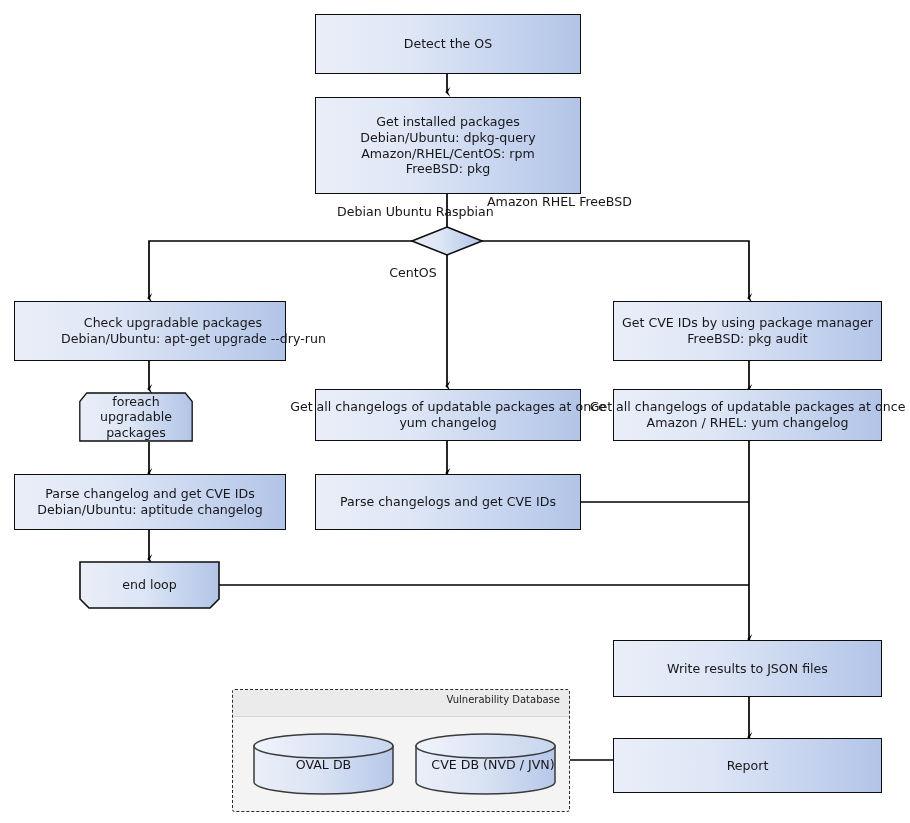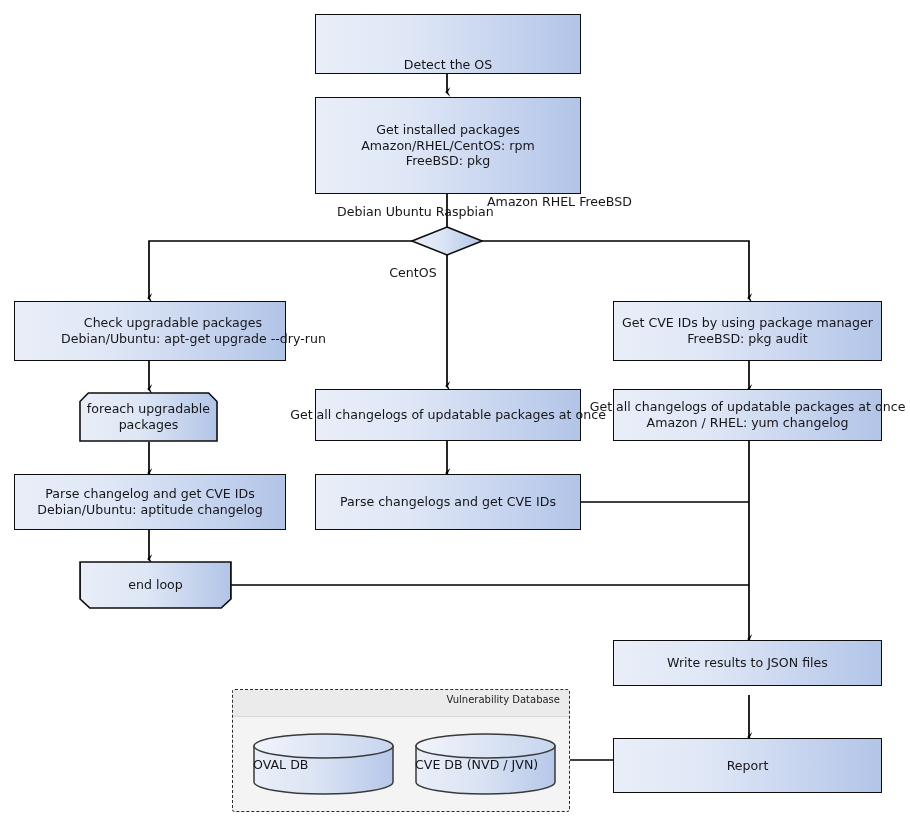--- a/index.html
+++ b/index.html
@@ -87,20 +87,21 @@
     position: absolute;
     right: 9px;
     top: 4px;
     font-size: 10px;
     color: #1b1b1b;
     white-space: nowrap;
   }
   .db-label {
     position: absolute;
     width: 100%;
+    text-align: center;
     font-size: 12.6px;
     color: #17171a;
     white-space: nowrap;
   }
 
   
   .edges {
     position: absolute;
     left: 0; top: 0;
     width: 910px;
@@ -154,27 +155,28 @@
       <line x1="749" y1="361" x2="749" y2="389" marker-end="url(#arrow)"></line>
 
       <line x1="749" y1="441" x2="749" y2="639" marker-end="url(#arrow)"></line>
 
       <line x1="749" y1="695" x2="749" y2="737" marker-end="url(#arrow)"></line>
 
       <line x1="570" y1="760" x2="615" y2="760"></line>
     </g>
   </svg>
 
-  <div class="node" style="left:315px; top:14px; width:266px; height:60px;align-items:flex-end;">
+  <div class="node" style="left:315px; top:14px; width:266px; height:60px;">
     <span class="txt">Detect the OS</span>
   </div>
 
   <div class="node" style="left:315px; top:97px; width:266px; height:97px;">
     <span class="txt">
       <span class="line">Get installed packages</span>
+      <span class="line">Debian/Ubuntu: dpkg-query</span>
       <span class="line">Amazon/RHEL/CentOS: rpm</span>
       <span class="line">FreeBSD: pkg</span>
     </span>
   </div>
 
   <div class="diamond" style="left:411px; top:226px; width:72px; height:30px;">
     <svg width="72" height="30" viewBox="0 0 72 30">
       <defs>
         <linearGradient id="gradDiamond" x1="0" y1="0" x2="1" y2="0">
           <stop offset="0%" stop-color="#e9eef8"></stop>
@@ -207,21 +209,21 @@
     </span>
   </div>
 
   <div class="node" style="left:613px; top:301px; width:269px; height:60px;">
     <span class="txt">
       <span class="line">Get CVE IDs by using package manager</span>
       <span class="line">FreeBSD: pkg audit</span>
     </span>
   </div>
 
-  <div style="position:absolute; left:79px; top:392px; width:139px; height:50px;">
+  <div style="position:absolute; left:79px; top:392px; width:114px; height:50px;">
     <svg class="loop-svg" viewBox="0 0 141 50" preserveAspectRatio="none">
       <defs>
         <linearGradient id="gradLoopA" x1="0" y1="0" x2="1" y2="0">
           <stop offset="0%" stop-color="#e9eef8"></stop>
           <stop offset="45%" stop-color="#dde6f5"></stop>
           <stop offset="100%" stop-color="#b2c4e7"></stop>
         </linearGradient>
       </defs>
       <path d="M9.5,1 L131.5,1 L140,9.5 L140,49 L1,49 L1,9.5 Z" fill="url(#gradLoopA)" stroke="#0d0d0d" stroke-width="1.6"></path>
     </svg>
@@ -229,20 +231,21 @@
       <span>
         <span class="line">foreach</span>
         <span class="line">upgradable  packages</span>
       </span>
     </div>
   </div>
 
   <div class="node overflow" style="left:315px; top:389px; width:266px; height:52px;">
     <span class="txt">
       <span class="line">Get all changelogs of updatable packages at once</span>
+      <span class="line">yum changelog</span>
     </span>
   </div>
 
   <div class="node overflow" style="left:613px; top:389px; width:269px; height:52px;">
     <span class="txt">
       <span class="line">Get all changelogs of updatable packages at once</span>
       <span class="line">Amazon / RHEL: yum changelog</span>
     </span>
   </div>
 
@@ -250,37 +253,37 @@
     <span class="txt">
       <span class="line">Parse changelog and get  CVE IDs</span>
       <span class="line">Debian/Ubuntu: aptitude changelog</span>
     </span>
   </div>
 
   <div class="node" style="left:315px; top:474px; width:266px; height:56px;justify-content:center;">
     <span class="txt">Parse changelogs and get CVE IDs</span>
   </div>
 
-  <div style="position:absolute; left:79px; top:561px; width:141px; height:48px;padding-left:12px;">
+  <div style="position:absolute; left:79px; top:561px; width:141px; height:48px;">
     <svg class="loop-svg" viewBox="0 0 141 48" preserveAspectRatio="none">
       <defs>
         <linearGradient id="gradLoopB" x1="0" y1="0" x2="1" y2="0">
           <stop offset="0%" stop-color="#e9eef8"></stop>
           <stop offset="45%" stop-color="#dde6f5"></stop>
           <stop offset="100%" stop-color="#b2c4e7"></stop>
         </linearGradient>
       </defs>
       <path d="M1,1 L140,1 L140,38 L131,47 L10,47 L1,38 Z" fill="url(#gradLoopB)" stroke="#0d0d0d" stroke-width="1.6"></path>
     </svg>
     <div class="loop-label">
       <span class="line">end loop</span>
     </div>
   </div>
 
-  <div class="node" style="left:613px; top:640px; width:269px; height:46px;">
+  <div class="node" style="left:613px; top:640px; width:269px; height:57px;">
     <span class="txt">Write results to JSON files</span>
   </div>
 
   <div class="node" style="left:613px; top:738px; width:269px; height:55px;">
     <span class="txt">Report</span>
   </div>
 
   <div class="group-box" style="left:232px; top:689px; width:338px; height:123px;">
     <div class="group-title-bar"></div>
     <div class="group-title">Vulnerability Database</div>

